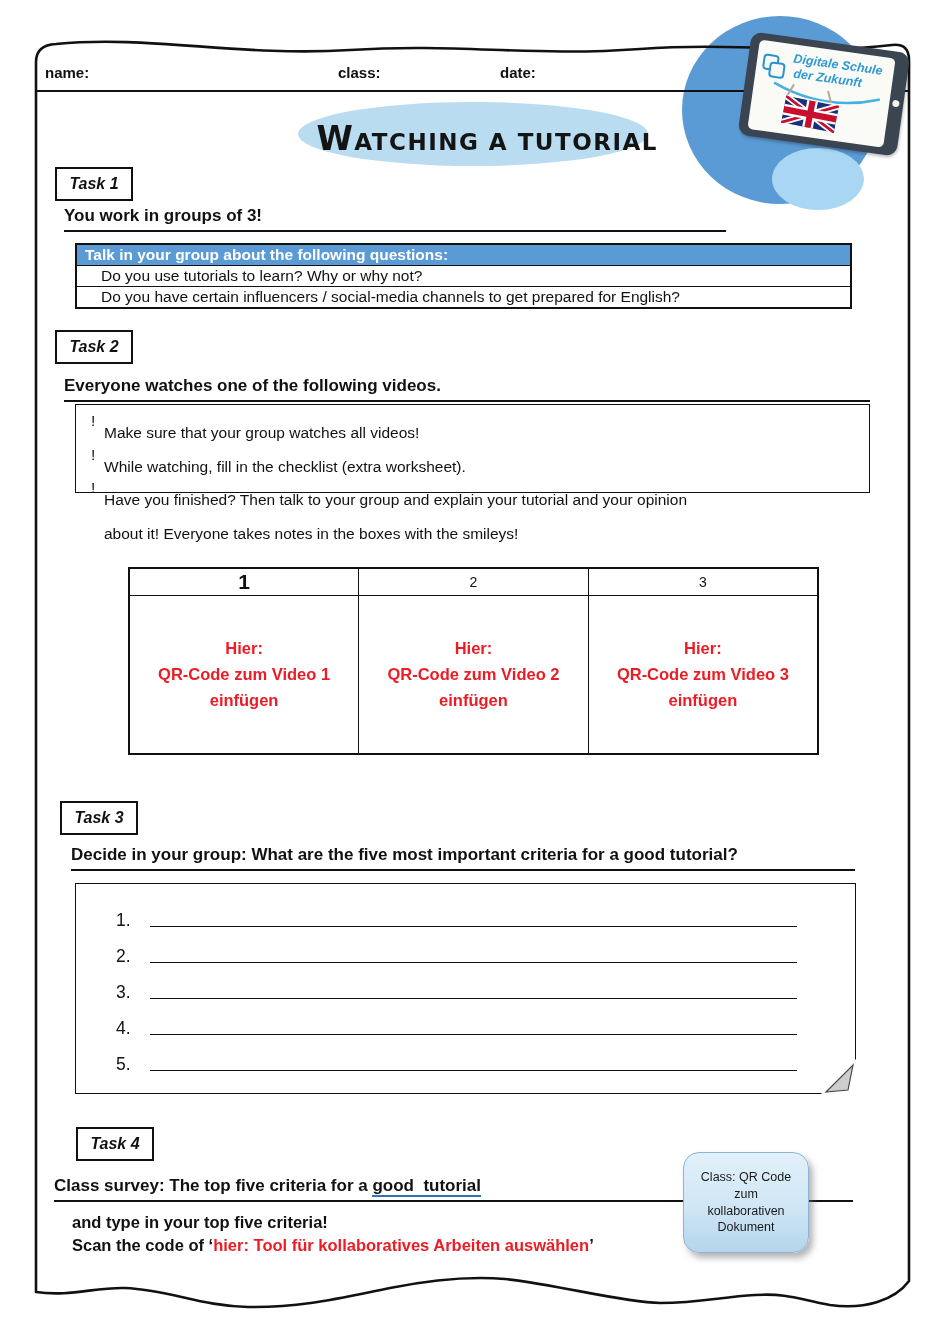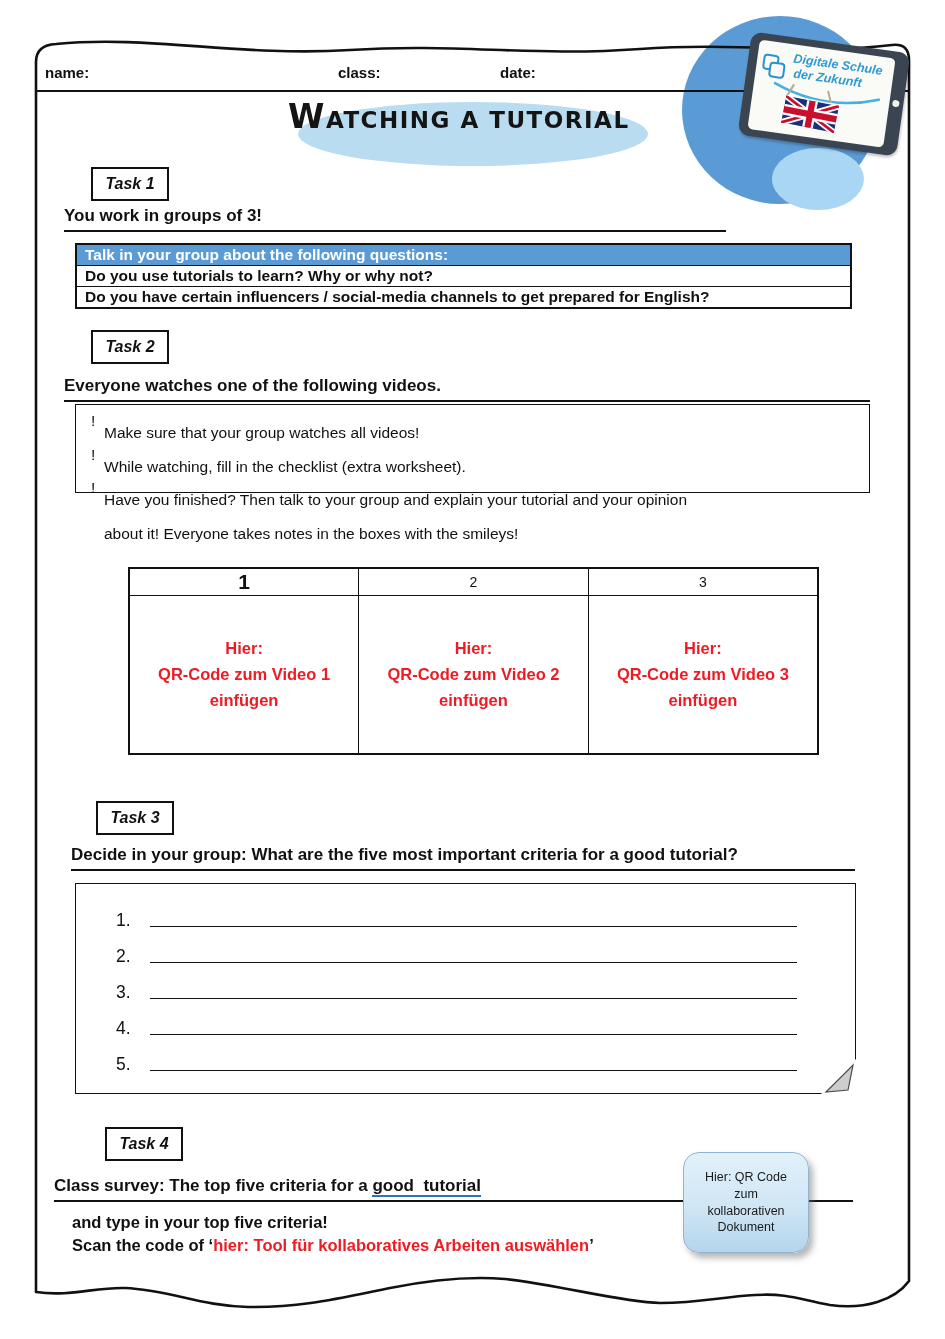--- a/index.html
+++ b/index.html
@@ -39,41 +39,41 @@
   .stick.s2{left:76px;top:41px;height:13px;transform:rotate(-22deg);}
   .flag{position:absolute;left:33px;top:53px;transform:rotate(3deg);box-shadow:0 0 0 1px rgba(255,255,255,.8);}
 
   
   .hdr-label{position:absolute;top:64px;font-size:15px;font-weight:bold;z-index:2;}
   .hdr-line{position:absolute;left:36px;top:90px;width:873px;border-top:2px solid var(--ink);z-index:2;}
 
   
   .title-ellipse{position:absolute;left:298px;top:102px;width:350px;height:64px;border-radius:50%;
                  background:var(--hl);z-index:1;}
-  .title-text{position:absolute;left:288px;top:100px;width:370px;text-align:left;z-index:2;
+  .title-text{position:absolute;left:288px;top:122px;width:370px;text-align:right;z-index:2;
               font-family:"DejaVu Sans",sans-serif;font-weight:bold;letter-spacing:1.5px;color:#141414;}
   .title-text .big{font-size:33px;line-height:1;}
   .title-text .rest{font-size:23px;}
 
   
   .task-box{position:absolute;width:78px;height:34px;border:2.2px solid var(--ink);background:#fff;
             display:flex;align-items:center;justify-content:center;font-size:16px;font-weight:bold;
-            font-style:italic;z-index:2;margin-left:36px;}
+            font-style:italic;z-index:2;}
 
   
   .sec-head{position:absolute;font-size:17px;font-weight:bold;border-bottom:2px solid var(--ink);
             padding-bottom:4px;z-index:1;}
   .u-blue{border-bottom:2.4px solid var(--ublue);white-space:pre;}
 
   
   .talk-table{position:absolute;left:75px;top:243px;width:777px;border-collapse:collapse;
               border:2px solid var(--ink);font-size:15.5px;}
   .talk-table th{background:var(--accent);color:#ffffff;font-weight:bold;text-align:left;
                  border:1.5px solid var(--ink);padding:1px 8px;height:21px;font-size:15.5px;}
-  .talk-table td{border:1.5px solid var(--ink);padding:1px 8px;height:21px;font-weight:bold;}
+  .talk-table td{border:1.5px solid var(--ink);padding:1px 24px;height:21px;}
 
   
   .note-box{position:absolute;left:75px;top:404px;width:795px;height:89px;border:1.6px solid var(--ink);
             padding-top:5px;font-size:15.5px;}
   .note-row{display:flex;line-height:21.5px;}
   .note-mark{width:28px;padding-left:15px;flex:none;}
   .note-text{width:700px;flex:none;margin-top:12px;}
 
   
   .video-table{position:absolute;left:128px;top:567px;width:691px;border-collapse:collapse;
@@ -268,30 +268,30 @@
     <div class="crit-row">
       <span class="crit-num">5.</span>
       <span class="crit-line"></span>
     </div>
     <svg class="fold" width="38" height="38" viewBox="0 0 38 38">
       <polygon points="38,1 1,38 38,38" fill="#ffffff"></polygon>
       <polygon points="7,35 34,8 29,33" fill="#cdcdcd" stroke="#4a4a4a" stroke-width="1.2"></polygon>
     </svg>
   </div>
 
-  <div class="task-box" style="left:69px;top:1127px">
+  <div class="task-box" style="left:76px;top:1127px">
     <span>Task 4</span>
   </div>
   <div class="sec-head" style="left:54px;top:1176px;width:799px">
     <span>Class survey: The top five criteria for a </span><span class="u-blue">good  tutorial</span>
   </div>
   <div class="scan-text">
     <span class="ln">and type in your top five criteria!</span>
     <span class="ln"><span>Scan the code of ‘</span><span class="red-inline">hier: Tool für kollaboratives Arbeiten auswählen</span><span>’</span></span>
   </div>
   <div class="qr-note">
-    <span>Hier: QR Code</span>
+    <span>Class: QR Code</span>
     <span>zum</span>
     <span>kollaborativen</span>
     <span>Dokument</span>
   </div>
 
 </div>
 
 </body></html>

